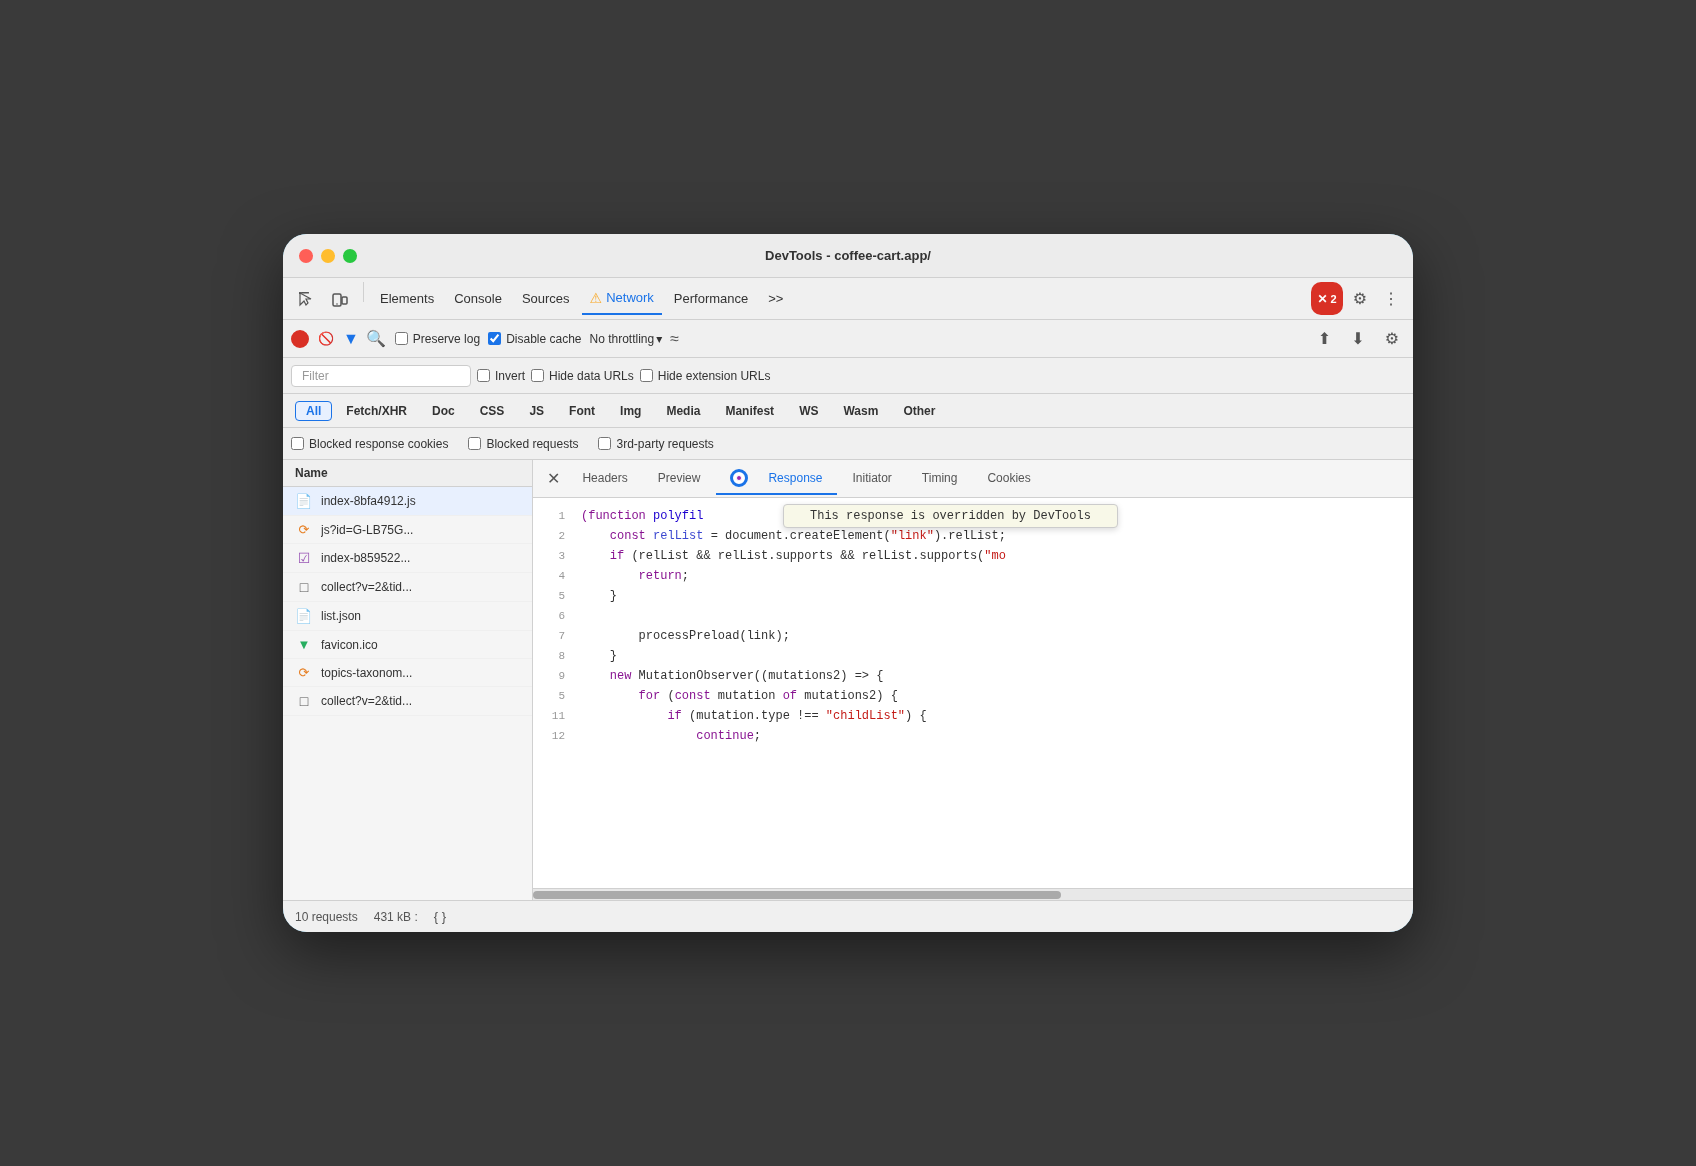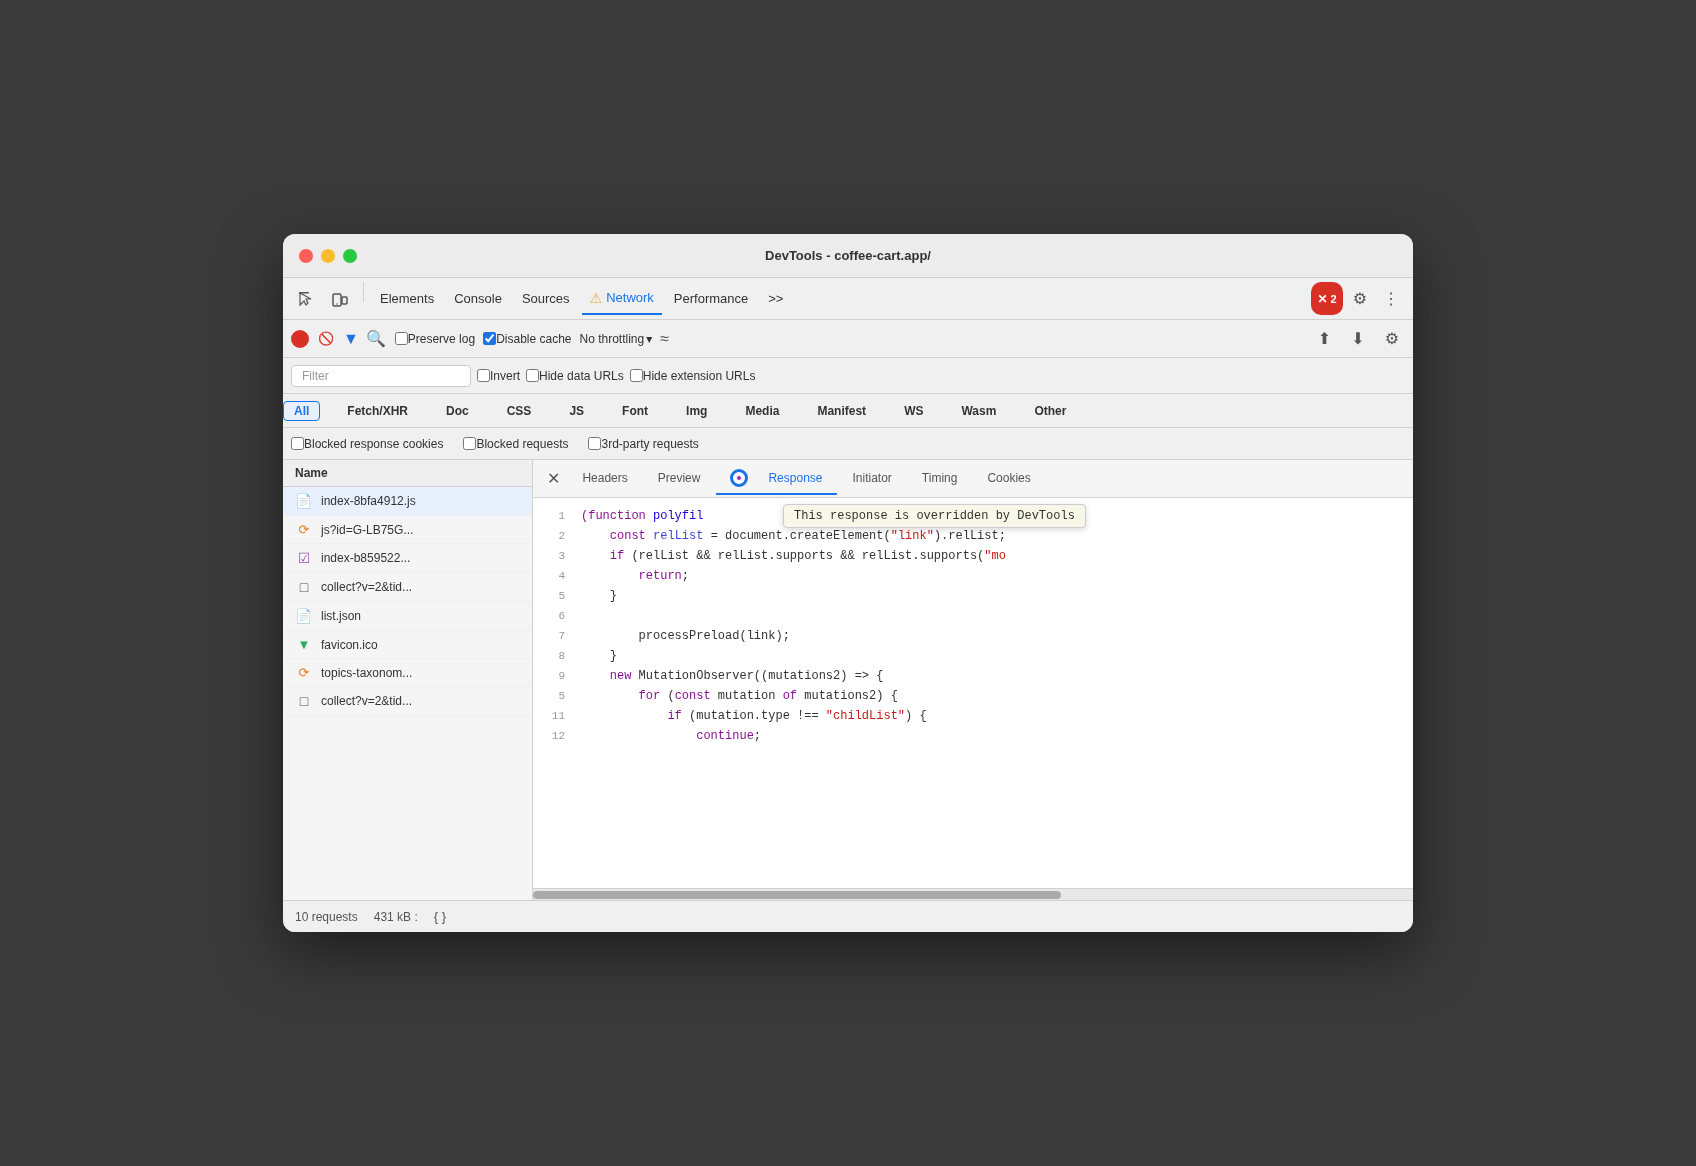--- a/index.html
+++ b/index.html
@@ -7,21 +7,21 @@
       background: #3a3a3a;
       display: flex;
       justify-content: center;
       align-items: center;
       min-height: 100vh;
       font-family: -apple-system, BlinkMacSystemFont, 'Helvetica Neue', sans-serif;
     }
     .window {
       width: 1130px;
       background: #7dd3fc;
-      border-radius: 12px;
+      border-radius: 24px;
       box-shadow: 0 20px 60px rgba(0,0,0,0.5);
       overflow: hidden;
     }
     .title-bar {
       background: #ececec;
       height: 44px;
       display: flex;
       align-items: center;
       padding: 0 16px;
       position: relative;
@@ -126,20 +126,21 @@
       justify-content: center;
     }
     .filter-icon, .search-icon {
       font-size: 16px;
       color: #1a73e8;
       cursor: pointer;
     }
     .checkbox-label {
       display: flex;
       align-items: center;
+      gap: 5px;
       font-size: 12px;
       color: #333;
       cursor: pointer;
       white-space: nowrap;
     }
     .checkbox-label input[type=checkbox] { cursor: pointer; }
     .checkbox-blue { accent-color: #1a73e8; }
     .throttle-select {
       border: none;
       background: none;
@@ -293,21 +294,21 @@
     .kw { color: #881391; }
     .str { color: #c41a16; }
     .var-name { color: #3c48d0; }
     .tooltip-box {
       position: absolute;
       top: 6px;
       left: 250px;
       background: #f8f8e8;
       border: 1px solid #ccc;
       border-radius: 4px;
-      padding: 4px 10px;
+      padding: 4px 26px;
       font-size: 12px;
       color: #333;
       white-space: nowrap;
       z-index: 10;
       box-shadow: 0 2px 6px rgba(0,0,0,0.15);
     }
     .status-bar {
       background: #f0f0f0;
       border-top: 1px solid #d0d0d0;
       height: 32px;
@@ -442,21 +443,21 @@
     <label class="checkbox-label">
       <input type="checkbox" style="">
       <span>Hide data URLs</span>
     </label>
     <label class="checkbox-label">
       <input type="checkbox" style="">
       <span>Hide extension URLs</span>
     </label>
   </div>
 
-  <div class="filter-row" style="padding: 3px 0; gap: 16px; min-height: 34px;">
+  <div class="filter-row" style="padding: 3px 12px; gap: 3px; min-height: 34px;">
     <button class="type-btn active">All</button>
     <button class="type-btn bold">Fetch/XHR</button>
     <button class="type-btn bold">Doc</button>
     <button class="type-btn bold">CSS</button>
     <button class="type-btn bold">JS</button>
     <button class="type-btn bold">Font</button>
     <button class="type-btn bold">Img</button>
     <button class="type-btn bold">Media</button>
     <button class="type-btn bold">Manifest</button>
     <button class="type-btn bold">WS</button>

